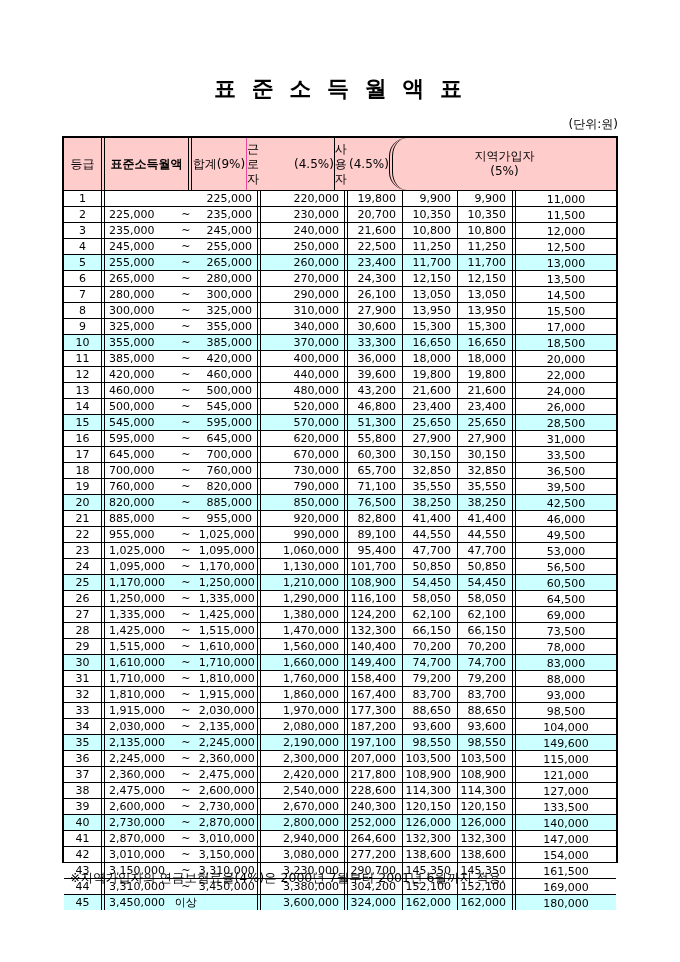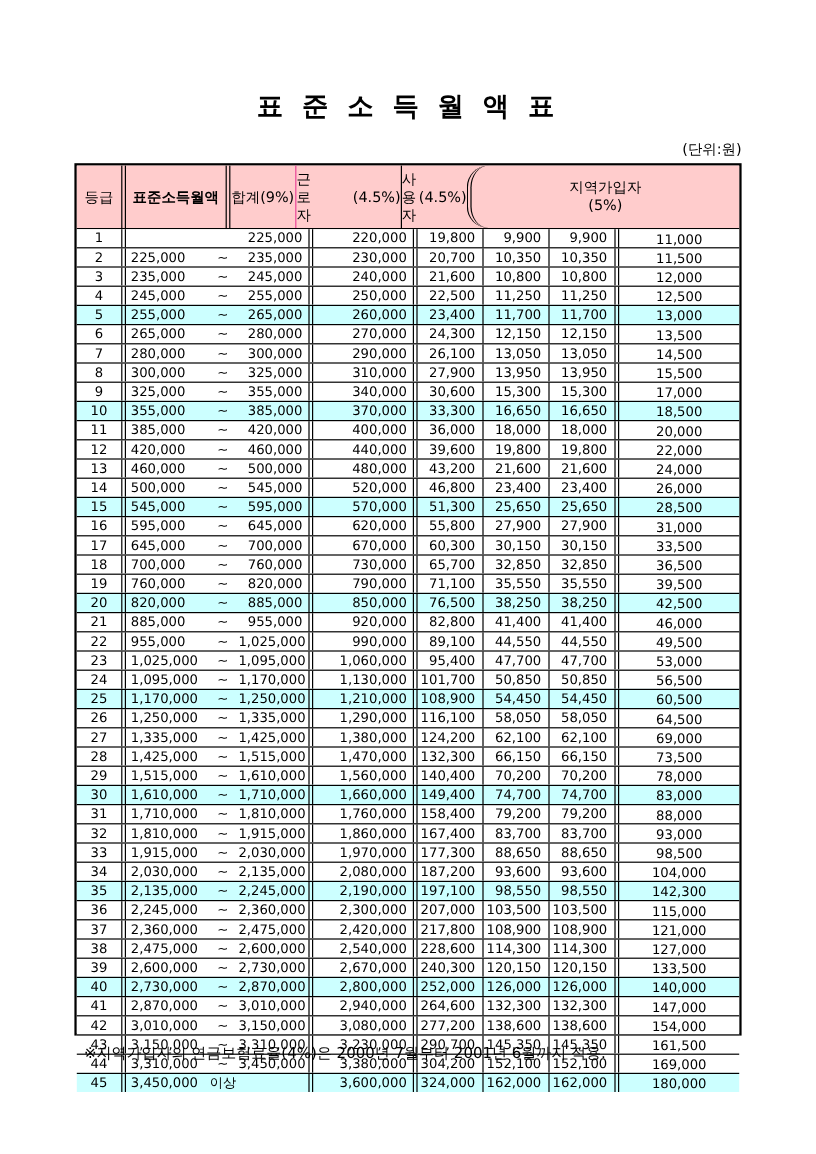--- a/index.html
+++ b/index.html
@@ -527,21 +527,21 @@
           <div class="cell cg">35</div>
           <div class="cell ci">
             <span class="lo">2,135,000</span>
             <span class="sep">~</span>
             <span class="up">2,245,000</span>
           </div>
           <div class="cell cs">2,190,000</div>
           <div class="cell ct">197,100</div>
           <div class="cell cw">98,550</div>
           <div class="cell ce">98,550</div>
-          <div class="cell cr">142,300</div>
+          <div class="cell cr">149,600</div>
         </div>
         <div class="row">
           <div class="cell cg">36</div>
           <div class="cell ci">
             <span class="lo">2,245,000</span>
             <span class="sep">~</span>
             <span class="up">2,360,000</span>
           </div>
           <div class="cell cs">2,300,000</div>
           <div class="cell ct">207,000</div>

